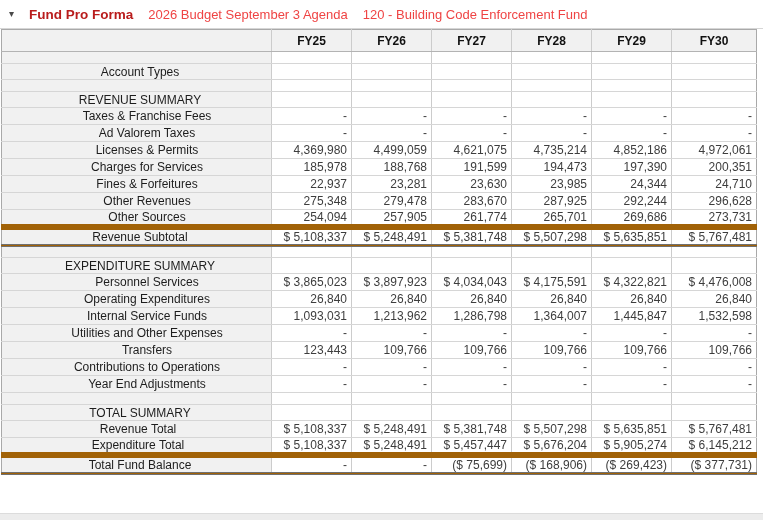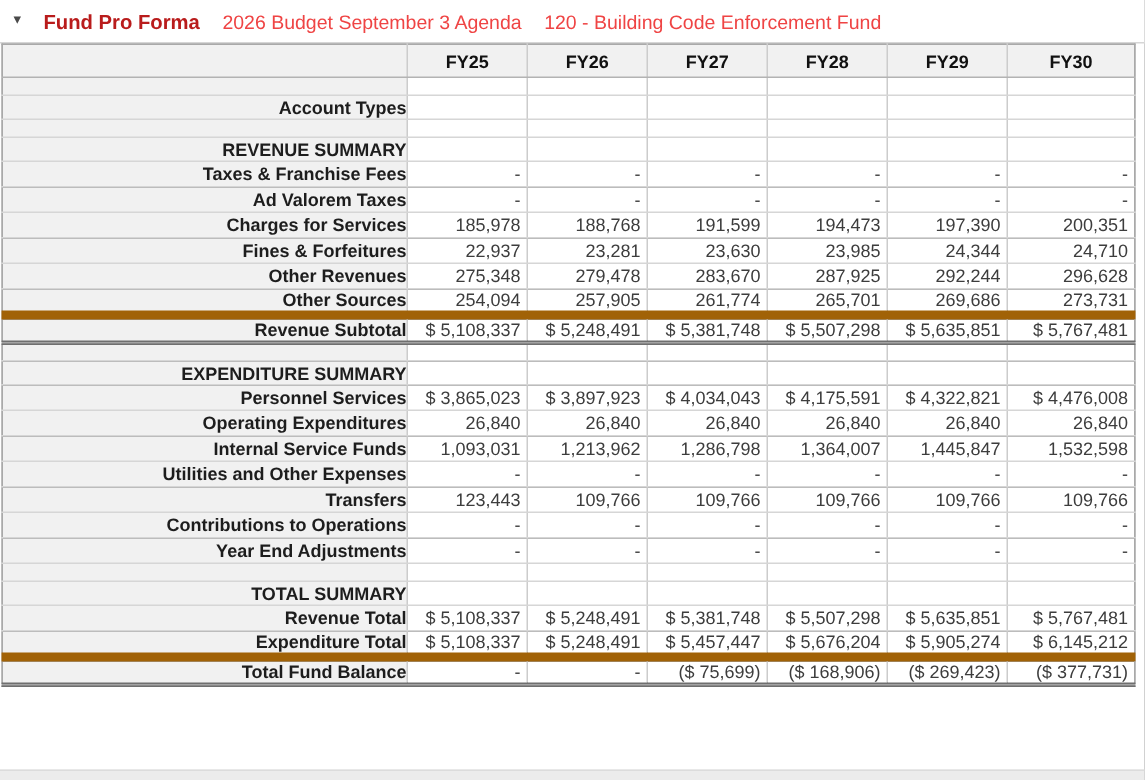--- a/index.html
+++ b/index.html
@@ -11,32 +11,32 @@
   .titlebar{
     height:29px;display:flex;align-items:center;padding-left:9px;
     border-bottom:1px solid #d6d6d6;box-sizing:border-box;background:#fff;
   }
   .chevron{font-size:10px;color:#4a4a4a;width:15px;cursor:pointer;line-height:1;}
   .title{font-weight:bold;font-size:13.5px;color:#b91c1c;margin-left:5px;}
   .subtitle{font-size:13px;color:#ef4444;margin-left:15px;text-align:right;}
   
   table{
     border-collapse:collapse;table-layout:fixed;width:756px;margin-left:1px;
-    font-size:12px;background:#a3a3a3;border:1px solid #a9a9a9;
+    font-size:12px;background:#a16207;border:1px solid #a9a9a9;
   }
   th,td{
     padding:0;box-sizing:border-box;overflow:hidden;white-space:nowrap;
     border-right:1px solid #cccccc;border-bottom:1px solid #d6d6d6;
   }
   th:last-child,td:last-child{border-right:none;}
   thead th{
     background:#f1f1f1;height:22px;font-weight:bold;color:#111;
     text-align:center;border-bottom:1px solid #b3b3b3;font-size:12px;
   }
-  td.lbl{background:#f1f1f1;font-weight:bold;color:#1d1d1d;text-align:right;padding-left:7px;}
+  td.lbl{background:#f1f1f1;font-weight:normal;color:#1d1d1d;text-align:center;padding-left:7px;}
   td.val{background:#ffffff;text-align:right;padding-right:4px;color:#3d3d3d;font-weight:normal;}
   tr.blank td{height:12px;}
   tr.group td,tr.section td{height:16px;}
   tr.detail td,tr.tdetail td{height:17px;}
   tr.detail td.lbl{padding-left:21px;}
   tr.tdetail td.lbl{padding-left:3px;}
   tr.subtotal td,tr.grand td{
     height:18px;border-top:6px solid #a16207;border-bottom:3px double #6f6f6f;
   }
   
@@ -125,20 +125,29 @@
       <tr class="detail">
         <td class="lbl">Ad Valorem Taxes</td>
         <td class="val">-</td>
         <td class="val">-</td>
         <td class="val">-</td>
         <td class="val">-</td>
         <td class="val">-</td>
         <td class="val">-</td>
       </tr>
       <tr class="detail">
+        <td class="lbl">Licenses &amp; Permits</td>
+        <td class="val">4,369,980</td>
+        <td class="val">4,499,059</td>
+        <td class="val">4,621,075</td>
+        <td class="val">4,735,214</td>
+        <td class="val">4,852,186</td>
+        <td class="val">4,972,061</td>
+      </tr>
+      <tr class="detail">
         <td class="lbl">Charges for Services</td>
         <td class="val">185,978</td>
         <td class="val">188,768</td>
         <td class="val">191,599</td>
         <td class="val">194,473</td>
         <td class="val">197,390</td>
         <td class="val">200,351</td>
       </tr>
       <tr class="detail">
         <td class="lbl">Fines &amp; Forfeitures</td>

